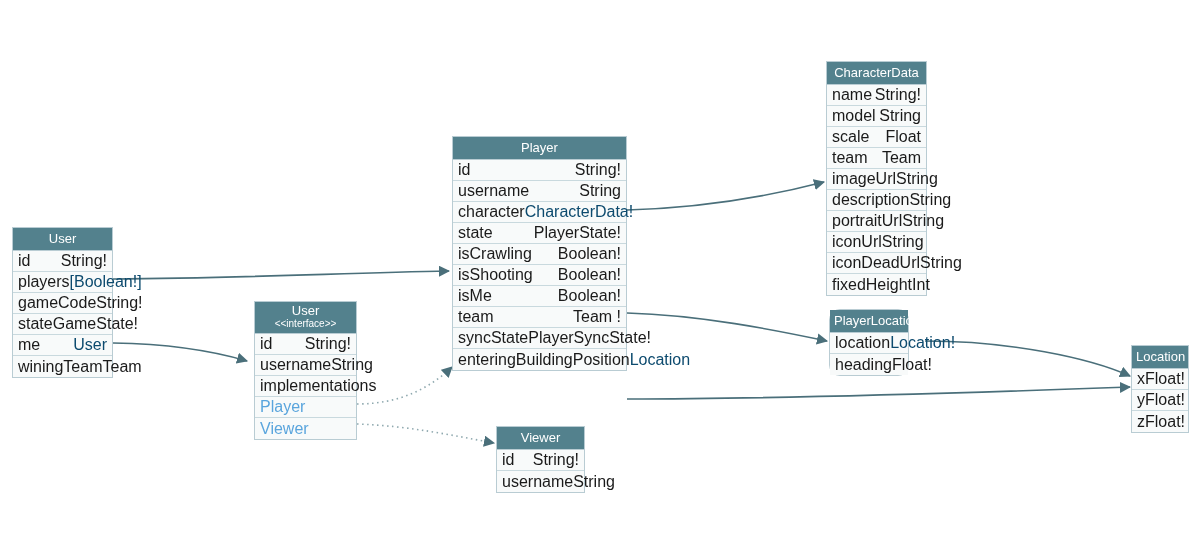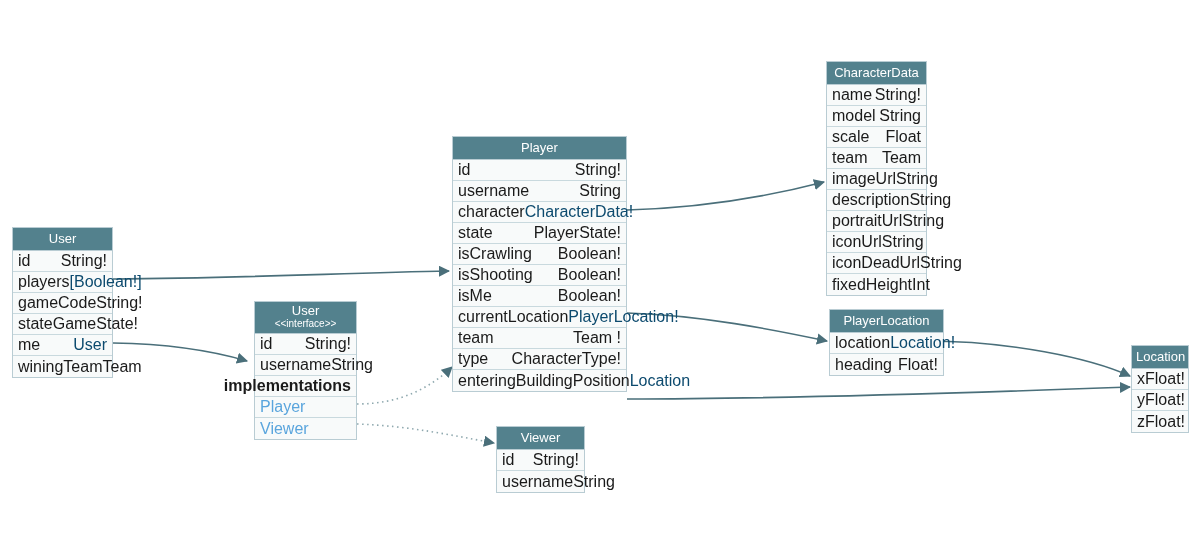--- a/index.html
+++ b/index.html
@@ -54,22 +54,21 @@
     font-size: 16px;
     color: #1a1a1a;
     background: #f8fafa;
     border-bottom: 1px solid #c9d9de;
     white-space: nowrap;
   }
   .row:last-child { border-bottom: none; }
   .row .fname { text-align: left; }
   .row .ftype { }
   .row.center {
-    justify-content: flex-end;
-    font-weight: bold;
+    justify-content: flex-start;
   }
   .row .link { color: #0c4a6e; }
   .row.linkrow {
     justify-content: flex-start;
     color: #5aa5dd;
   }
 </style>
 </head>
 <body>
 
@@ -182,30 +181,26 @@
     </div>
     <div class="row">
       <span class="fname">isShooting</span>
       <span class="ftype">Boolean!</span>
     </div>
     <div class="row">
       <span class="fname">isMe</span>
       <span class="ftype">Boolean!</span>
     </div>
     <div class="row">
-      <span class="fname">currentLocation</span>
-      <span class="ftype link">PlayerLocation!</span>
-    </div>
-    <div class="row">
       <span class="fname">team</span>
       <span class="ftype">Team !</span>
     </div>
     <div class="row">
-      <span class="fname">type</span>
-      <span class="ftype">CharacterType!</span>
+      <span class="fname">syncState</span>
+      <span class="ftype">PlayerSyncState!</span>
     </div>
     <div class="row">
       <span class="fname">enteringBuildingPosition</span>
       <span class="ftype link">Location</span>
     </div>
   </div>
 
   <div class="entity" style="left:496px; top:426px; width:89px;">
     <div class="entity-header">
       <span>Viewer</span>
@@ -259,21 +254,21 @@
     <div class="row">
       <span class="fname">iconDeadUrl</span>
       <span class="ftype">String</span>
     </div>
     <div class="row">
       <span class="fname">fixedHeight</span>
       <span class="ftype">Int</span>
     </div>
   </div>
 
-  <div class="entity" style="left:829px; top:309px; width:115px;">
+  <div class="entity" style="left:829px; top:309px; width:80px;border-radius:11px;">
     <div class="entity-header">
       <span>PlayerLocation</span>
     </div>
     <div class="row">
       <span class="fname">location</span>
       <span class="ftype link">Location!</span>
     </div>
     <div class="row">
       <span class="fname">heading</span>
       <span class="ftype">Float!</span>

